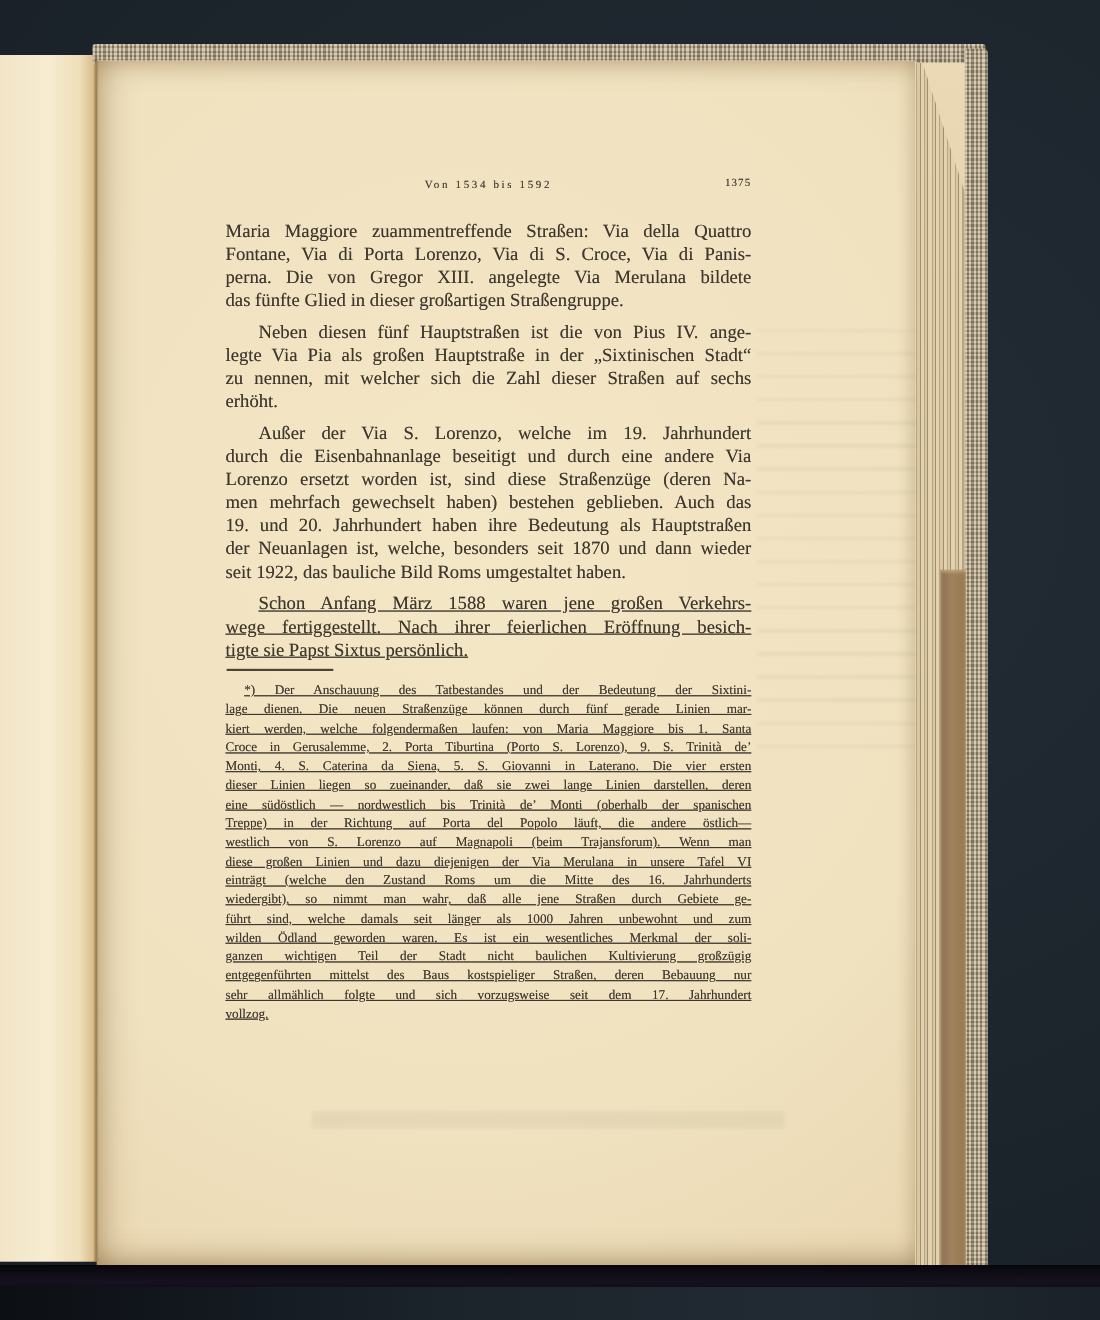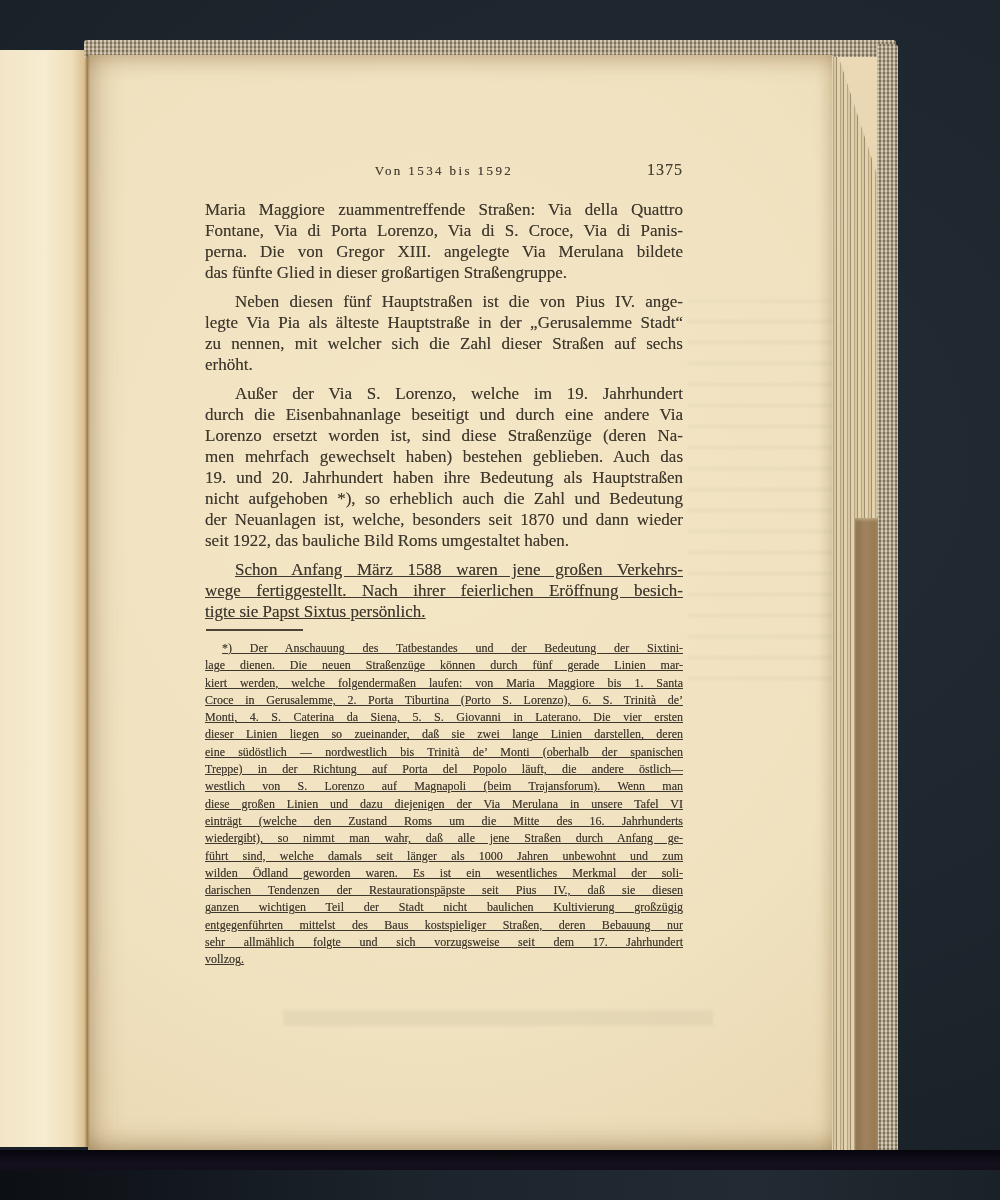--- a/index.html
+++ b/index.html
@@ -63,23 +63,23 @@
   .ghost-b{left:195px;top:955px;width:430px;height:16px;background:#4e5a3c;}
 
   
   .text-column{
     position:absolute;left:117px;top:108px;width:478px;
     color:#3e372d;
   }
   .page-header{position:relative;height:20px;font-size:15px;}
   .running-title{
     position:absolute;left:50%;transform:translateX(-50%);
-    letter-spacing:2.4px;font-size:13px;color:#453e32;white-space:nowrap;
+    letter-spacing:2.4px;font-size:10px;color:#453e32;white-space:nowrap;
   }
-  .page-number{position:absolute;right:0;top:-2px;font-size:16px;letter-spacing:1px;color:#453e32;}
+  .page-number{position:absolute;right:0;top:-2px;font-size:10px;letter-spacing:1px;color:#453e32;}
   .body-text{margin-top:16px;font-size:17px;line-height:21px;}
   .paragraph{margin:0 0 8px 0;}
   .paragraph:last-child{margin-bottom:0;text-decoration:underline;}
   .tline{text-align:justify;text-align-last:justify;text-justify:inter-word;white-space:normal;}
   .tline.last{text-align-last:left;}
   .paragraph.indent .tline.first{text-indent:30px;}
   .footnote-rule{
     width:97px;border:0;border-top:2px solid #4c4437;margin:7px 0 9px 1px;height:0;
   }
   .footnote{font-size:12px;line-height:17.3px;}
@@ -110,60 +110,58 @@
 
       <div class="body-text">
           <div class="paragraph">
             <div class="tline first">Maria Maggiore zuammentreffende Straßen: Via della Quattro</div>
             <div class="tline">Fontane, Via di Porta Lorenzo, Via di S. Croce, Via di Panis-</div>
             <div class="tline">perna.  Die von Gregor XIII. angelegte Via Merulana bildete</div>
             <div class="tline last">das fünfte Glied in dieser großartigen Straßengruppe.</div>
           </div>
           <div class="paragraph indent">
             <div class="tline first">Neben diesen fünf Hauptstraßen ist die von Pius IV. ange-</div>
-            <div class="tline">legte Via Pia als älteste Hauptstraße in der „Gerusalemme Stadt“</div>
+            <div class="tline">legte Via Pia als großen Hauptstraße in der „Sixtinischen Stadt“</div>
             <div class="tline">zu nennen, mit welcher sich die Zahl dieser Straßen auf sechs</div>
             <div class="tline last">erhöht.</div>
           </div>
           <div class="paragraph indent">
             <div class="tline first">Außer der Via S. Lorenzo, welche im 19. Jahrhundert</div>
             <div class="tline">durch die Eisenbahnanlage beseitigt und durch eine andere Via</div>
             <div class="tline">Lorenzo ersetzt worden ist, sind diese Straßenzüge (deren Na-</div>
             <div class="tline">men mehrfach gewechselt haben) bestehen geblieben.  Auch das</div>
             <div class="tline">19. und 20. Jahrhundert haben ihre Bedeutung als Hauptstraßen</div>
-            <div class="tline">nicht aufgehoben *), so erheblich auch die Zahl und Bedeutung</div>
             <div class="tline">der Neuanlagen ist, welche, besonders seit 1870 und dann wieder</div>
             <div class="tline last">seit 1922, das bauliche Bild Roms umgestaltet haben.</div>
           </div>
           <div class="paragraph indent">
             <div class="tline first">Schon Anfang März 1588 waren jene großen Verkehrs-</div>
             <div class="tline">wege fertiggestellt.  Nach ihrer feierlichen Eröffnung besich-</div>
             <div class="tline last">tigte sie Papst Sixtus persönlich.</div>
           </div>
         </div>
 
       <div class="footnote-rule"></div>
 
       <div class="footnote">
           <div class="paragraph indent">
             <div class="tline first">*) Der Anschauung des Tatbestandes und der Bedeutung der Sixtini-</div>
             <div class="tline">lage dienen.  Die neuen Straßenzüge können durch fünf gerade Linien mar-</div>
             <div class="tline">kiert werden, welche folgendermaßen laufen: von Maria Maggiore bis 1. Santa</div>
-            <div class="tline">Croce in Gerusalemme, 2. Porta Tiburtina (Porto S. Lorenzo), 6. S. Trinità de’</div>
+            <div class="tline">Croce in Gerusalemme, 2. Porta Tiburtina (Porto S. Lorenzo), 9. S. Trinità de’</div>
             <div class="tline">Monti, 4. S. Caterina da Siena, 5. S. Giovanni in Laterano.  Die vier ersten</div>
             <div class="tline">dieser Linien liegen so zueinander, daß sie zwei lange Linien darstellen, deren</div>
             <div class="tline">eine südöstlich — nordwestlich bis Trinità de’ Monti (oberhalb der spanischen</div>
             <div class="tline">Treppe) in der Richtung auf Porta del Popolo läuft, die andere östlich—</div>
             <div class="tline">westlich von S. Lorenzo auf Magnapoli (beim Trajansforum).  Wenn man</div>
             <div class="tline">diese großen Linien und dazu diejenigen der Via Merulana in unsere Tafel VI</div>
             <div class="tline">einträgt (welche den Zustand Roms um die Mitte des 16. Jahrhunderts</div>
-            <div class="tline">wiedergibt), so nimmt man wahr, daß alle jene Straßen durch Anfang ge-</div>
+            <div class="tline">wiedergibt), so nimmt man wahr, daß alle jene Straßen durch Gebiete ge-</div>
             <div class="tline">führt sind, welche damals seit länger als 1000 Jahren unbewohnt und zum</div>
             <div class="tline">wilden Ödland geworden waren.  Es ist ein wesentliches Merkmal der soli-</div>
-            <div class="tline">darischen Tendenzen der Restaurationspäpste seit Pius IV., daß sie diesen</div>
             <div class="tline">ganzen wichtigen Teil der Stadt nicht baulichen Kultivierung großzügig</div>
             <div class="tline">entgegenführten mittelst des Baus kostspieliger Straßen, deren Bebauung nur</div>
             <div class="tline">sehr allmählich folgte und sich vorzugsweise seit dem 17. Jahrhundert</div>
             <div class="tline last">vollzog.</div>
           </div>
         </div>
     </div>
   </div>
 
   <div class="gutter-crease"></div>

